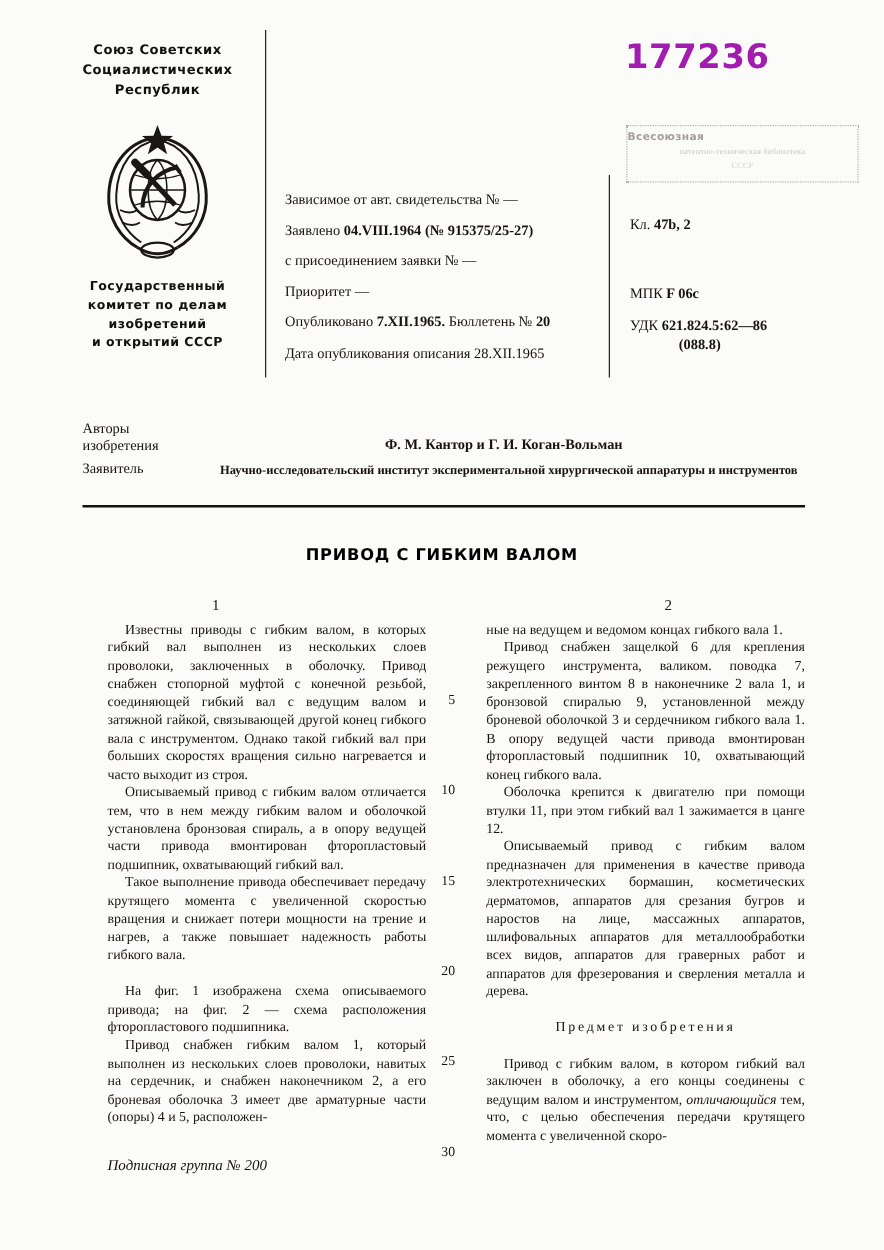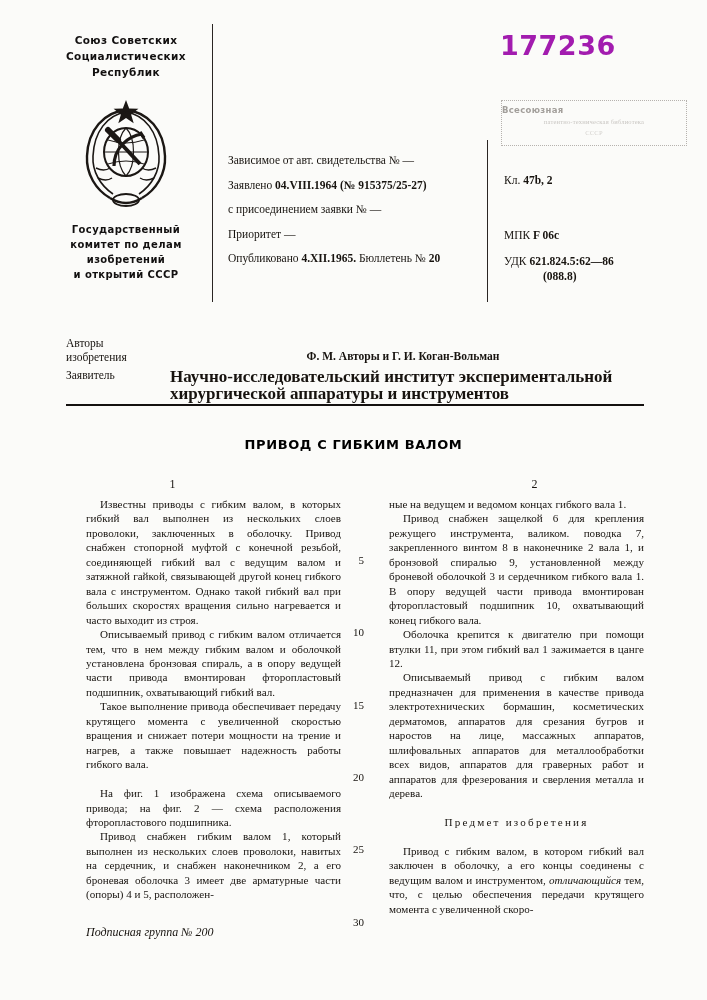--- a/index.html
+++ b/index.html
@@ -174,22 +174,23 @@
     left: 96px; top: 14px;
     width: 482px;
     text-align: center;
     font-weight: bold;
     font-size: 11.5px;
   }
   .applicant {
     position: absolute;
     left: 104px; top: 32px;
     width: 474px;
-    font-weight: bold;
-    font-size: 17px;
+    text-align: center;
+    font-weight: bold;
+    font-size: 10px;
     line-height: 17px;
   }
   .hrule {
     position: absolute;
     left: 66px; top: 404px;
     width: 578px; height: 2px;
     background: #141110;
   }
 
   
@@ -329,24 +330,25 @@
       <div class="row">Зависимое от авт. свидетельства №   —</div>
       <div class="row">
         <span>Заявлено</span>
         <b>04.VIII.1964</b>
         <b>(№ 915375/25-27)</b>
       </div>
       <div class="row">с присоединением заявки №   —</div>
       <div class="row">Приоритет   —</div>
       <div class="row">
         <span>Опубликовано</span>
-        <b>4.XII.1965.</b>
+        <b>7.XII.1965.</b>
         <span>Бюллетень №</span>
         <b>20</b>
       </div>
+      <div class="row">Дата опубликования описания 28.XII.1965</div>
     </div>
 
     <div class="classcol cls-kl">
       <span>Кл.</span>
       <b>47b, 2</b>
     </div>
     <div class="classcol cls-mpk">
       <span>МПК</span>
       <b>F 06c</b>
     </div>
@@ -354,21 +356,21 @@
       <span>УДК</span>
       <b>621.824.5:62—86</b>
     </div>
     <div class="classcol cls-udk2">(088.8)</div>
   </div>
 
   <div class="authors">
     <div class="lbl a-lbl1">Авторы</div>
     <div class="lbl a-lbl2">изобретения</div>
     <div class="lbl a-lbl3">Заявитель</div>
-    <div class="auth-names">Ф. М. Авторы и Г. И. Коган-Вольман</div>
+    <div class="auth-names">Ф. М. Кантор и Г. И. Коган-Вольман</div>
     <div class="applicant">
       <span>Научно-исследовательский институт экспериментальной хирургической</span>
       <span>аппаратуры и инструментов</span>
     </div>
   </div>
   <div class="hrule"></div>
 
   <div class="doctitle">ПРИВОД С ГИБКИМ ВАЛОМ</div>
 
   <div class="colnum c1">1</div>

